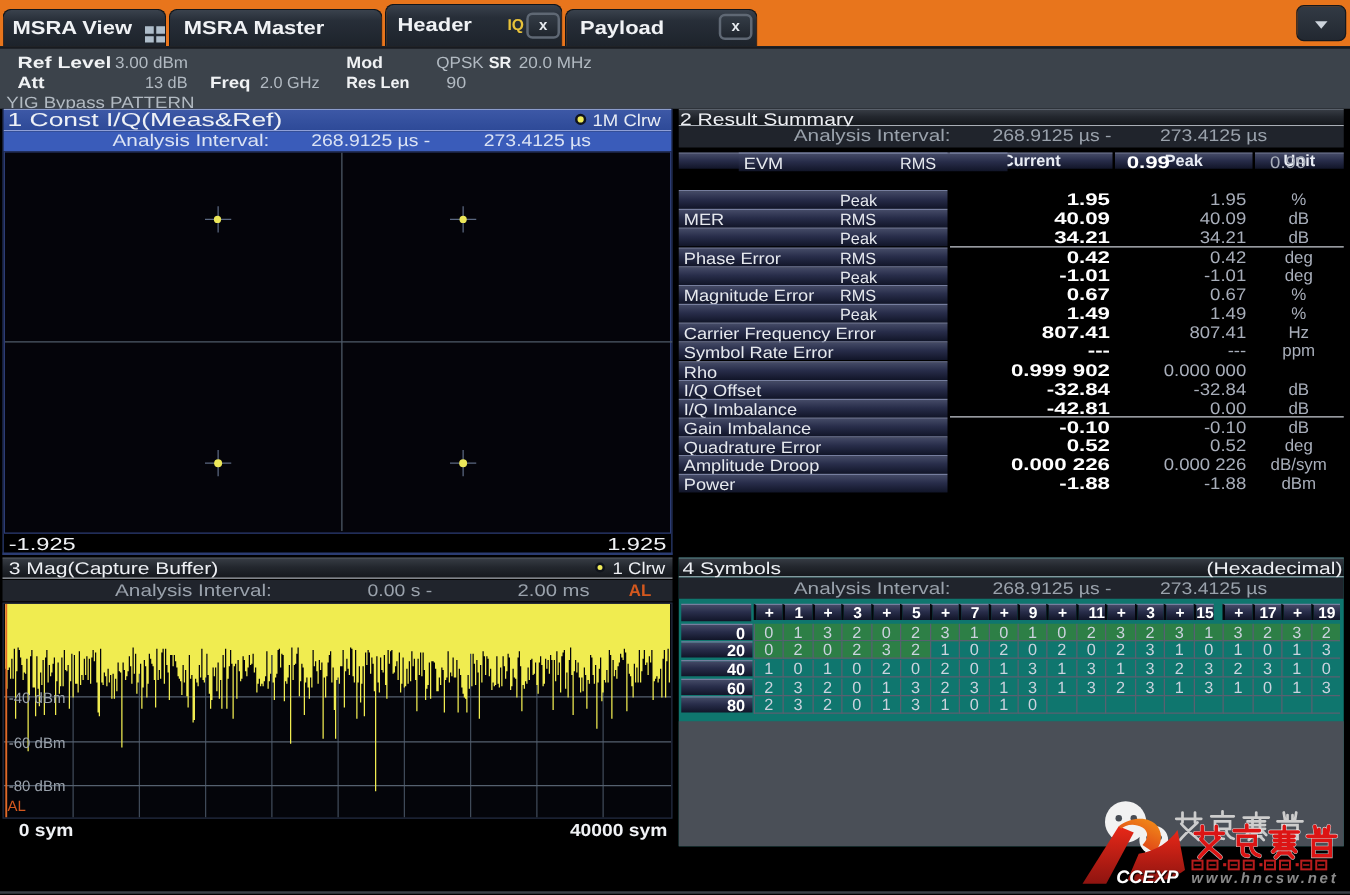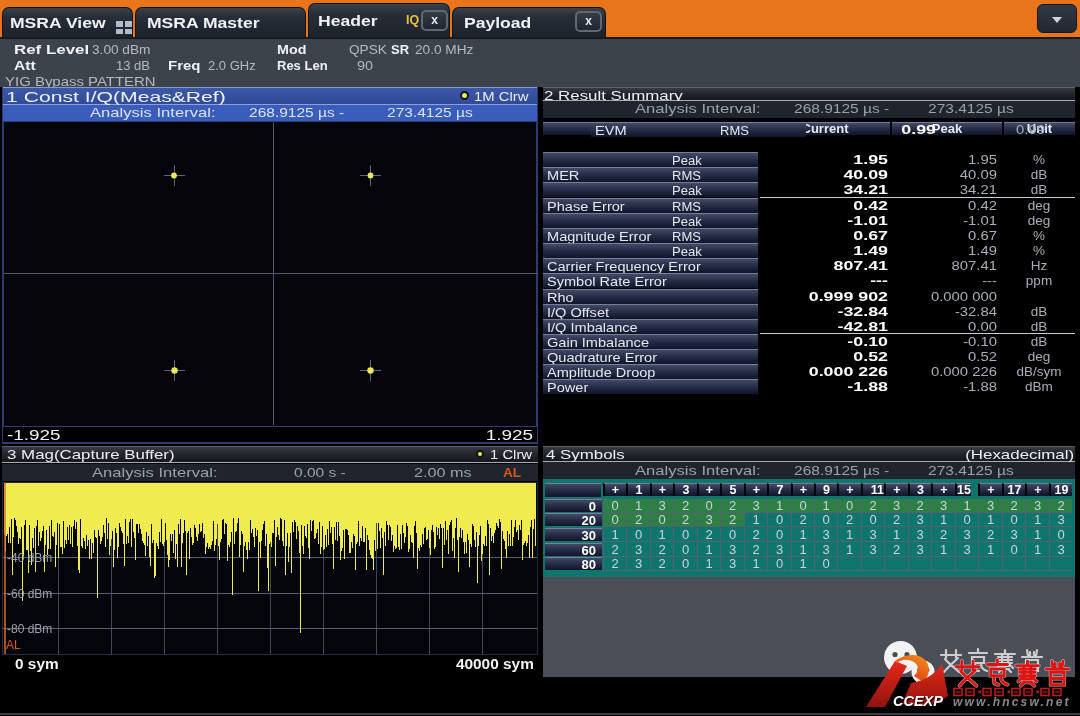--- a/index.html
+++ b/index.html
@@ -449,21 +449,21 @@
 <div class="sym-cell" style="left:294px;top:30px;width:24px;">2</div>
 <div class="sym-cell" style="left:318px;top:30px;width:23px;">0</div>
 <div class="sym-cell" style="left:341px;top:30px;width:24px;">2</div>
 <div class="sym-cell" style="left:365px;top:30px;width:23px;">3</div>
 <div class="sym-cell" style="left:388px;top:30px;width:24px;">1</div>
 <div class="sym-cell" style="left:412px;top:30px;width:23px;">0</div>
 <div class="sym-cell" style="left:435px;top:30px;width:24px;">1</div>
 <div class="sym-cell" style="left:459px;top:30px;width:23px;">0</div>
 <div class="sym-cell" style="left:482px;top:30px;width:24px;">1</div>
 <div class="sym-cell" style="left:506px;top:30px;width:23px;">3</div>
-<div class="sym-rlbl navcell" style="top:45px;">30</div>
+<div class="sym-rlbl navcell" style="top:45px;">40</div>
 <div class="sym-cell" style="left:60px;top:45px;width:23px;">1</div>
 <div class="sym-cell" style="left:83px;top:45px;width:24px;">0</div>
 <div class="sym-cell" style="left:107px;top:45px;width:23px;">1</div>
 <div class="sym-cell" style="left:130px;top:45px;width:24px;">0</div>
 <div class="sym-cell" style="left:154px;top:45px;width:23px;">2</div>
 <div class="sym-cell" style="left:177px;top:45px;width:24px;">0</div>
 <div class="sym-cell" style="left:201px;top:45px;width:23px;">2</div>
 <div class="sym-cell" style="left:224px;top:45px;width:24px;">0</div>
 <div class="sym-cell" style="left:248px;top:45px;width:23px;">1</div>
 <div class="sym-cell" style="left:271px;top:45px;width:23px;">3</div>

